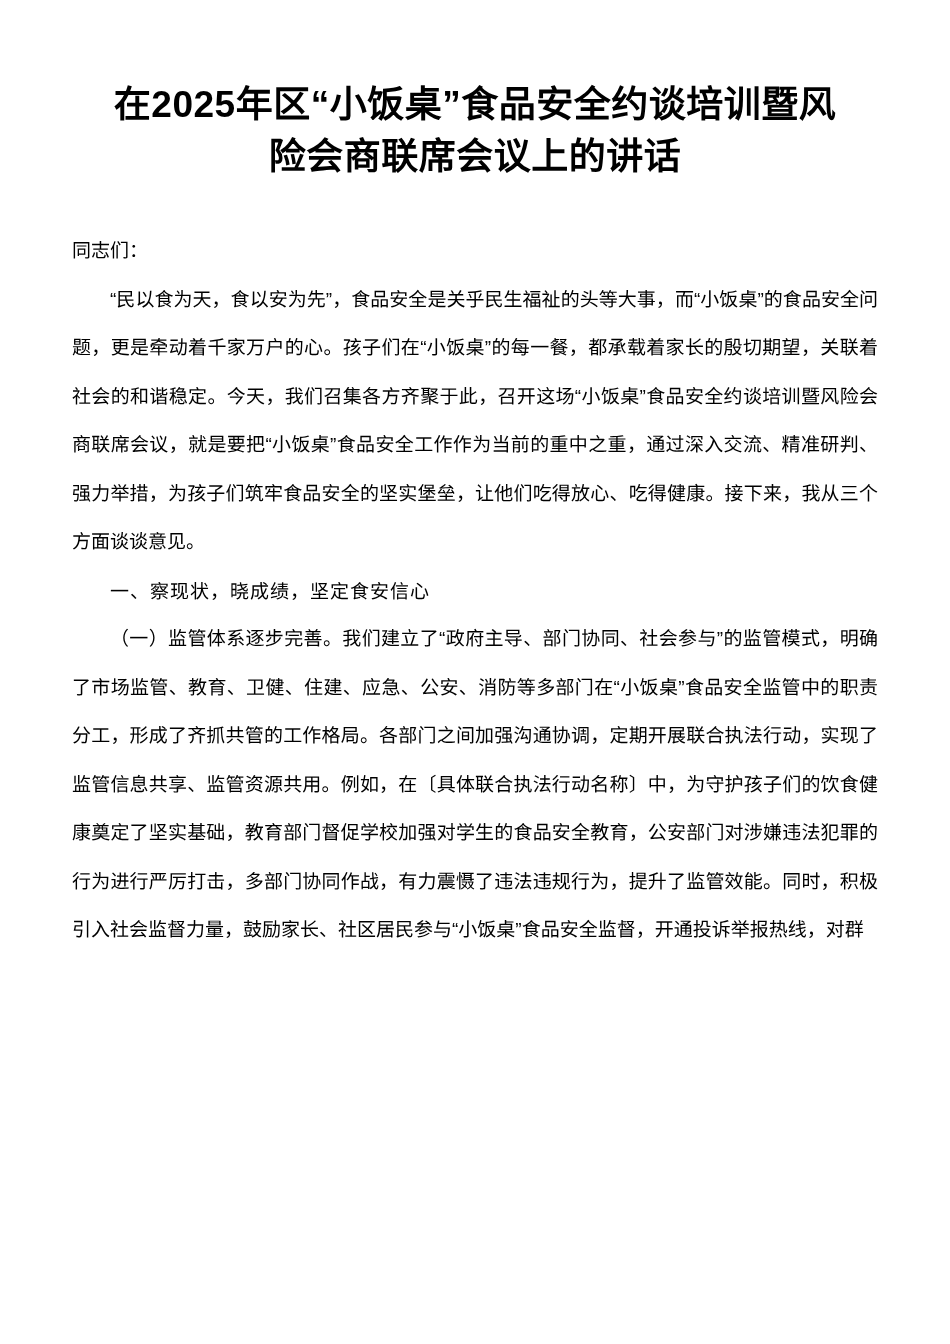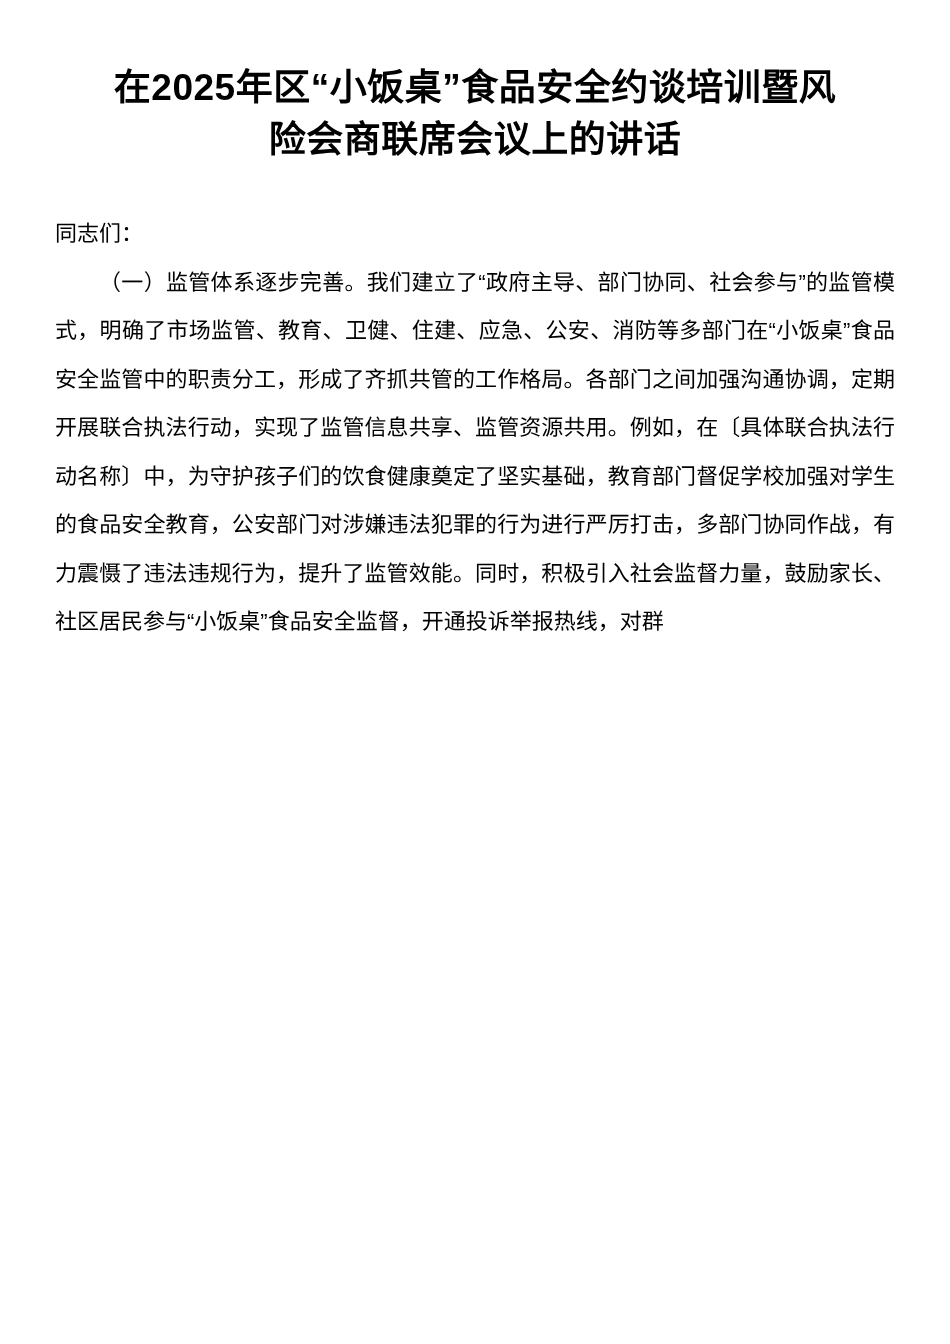--- a/index.html
+++ b/index.html
@@ -15,21 +15,21 @@
     font-family: "Liberation Sans", "DejaVu Sans", sans-serif;
     color: #000000;
     -webkit-font-smoothing: antialiased;
   }
 
   .page {
     position: relative;
     width: 950px;
     height: 1344px;
     box-sizing: border-box;
-    padding: 0;
+    padding: 17px;
     background: #ffffff;
   }
 
   .doc-title {
     margin: 0;
     padding: 62px 96px 0 96px;
     font-size: 37px;
     line-height: 52px;
     font-weight: 700;
     text-align: center;
@@ -38,21 +38,21 @@
     word-break: break-all;
   }
 
   .body-block {
     padding: 0 55px 0 55px;
     margin-top: 44px;
   }
 
   p.para {
     margin: 0;
-    font-size: 22px;
+    font-size: 19px;
     line-height: 48.5px;
     text-align: justify;
     text-justify: inter-ideograph;
     word-break: break-all;
     letter-spacing: 0px;
     font-weight: 400;
     font-family: "Liberation Sans", "DejaVu Sans", sans-serif;
   }
 
   
@@ -81,20 +81,22 @@
 <body>
 
 <div class="page">
 
   <h1 class="doc-title">在2025年区“小饭桌”食品安全约谈培训暨风险会商联席会议上的讲话</h1>
 
   <div class="body-block">
 
     <p class="para salutation">同志们：</p>
 
+    <p class="para indent">“民以食为天，食以安为先”，食品安全是关乎民生福祉的头等大事，而“小饭桌”的食品安全问题，更是牵动着千家万户的心。孩子们在“小饭桌”的每一餐，都承载着家长的殷切期望，关联着社会的和谐稳定。今天，我们召集各方齐聚于此，召开这场“小饭桌”食品安全约谈培训暨风险会商联席会议，就是要把“小饭桌”食品安全工作作为当前的重中之重，通过深入交流、精准研判、强力举措，为孩子们筑牢食品安全的坚实堡垒，让他们吃得放心、吃得健康。接下来，我从三个方面谈谈意见。</p>
 
+    <p class="para section-heading">一、察现状，晓成绩，坚定食安信心</p>
 
 
     <p class="para subsection">（一）监管体系逐步完善。我们建立了“政府主导、部门协同、社会参与”的监管模式，明确了市场监管、教育、卫健、住建、应急、公安、消防等多部门在“小饭桌”食品安全监管中的职责分工，形成了齐抓共管的工作格局。各部门之间加强沟通协调，定期开展联合执法行动，实现了监管信息共享、监管资源共用。例如，在〔具体联合执法行动名称〕中，为守护孩子们的饮食健康奠定了坚实基础，教育部门督促学校加强对学生的食品安全教育，公安部门对涉嫌违法犯罪的行为进行严厉打击，多部门协同作战，有力震慑了违法违规行为，提升了监管效能。同时，积极引入社会监督力量，鼓励家长、社区居民参与“小饭桌”食品安全监督，开通投诉举报热线，对群</p>
 
   </div>
 
 </div>
 
 </body></html>

